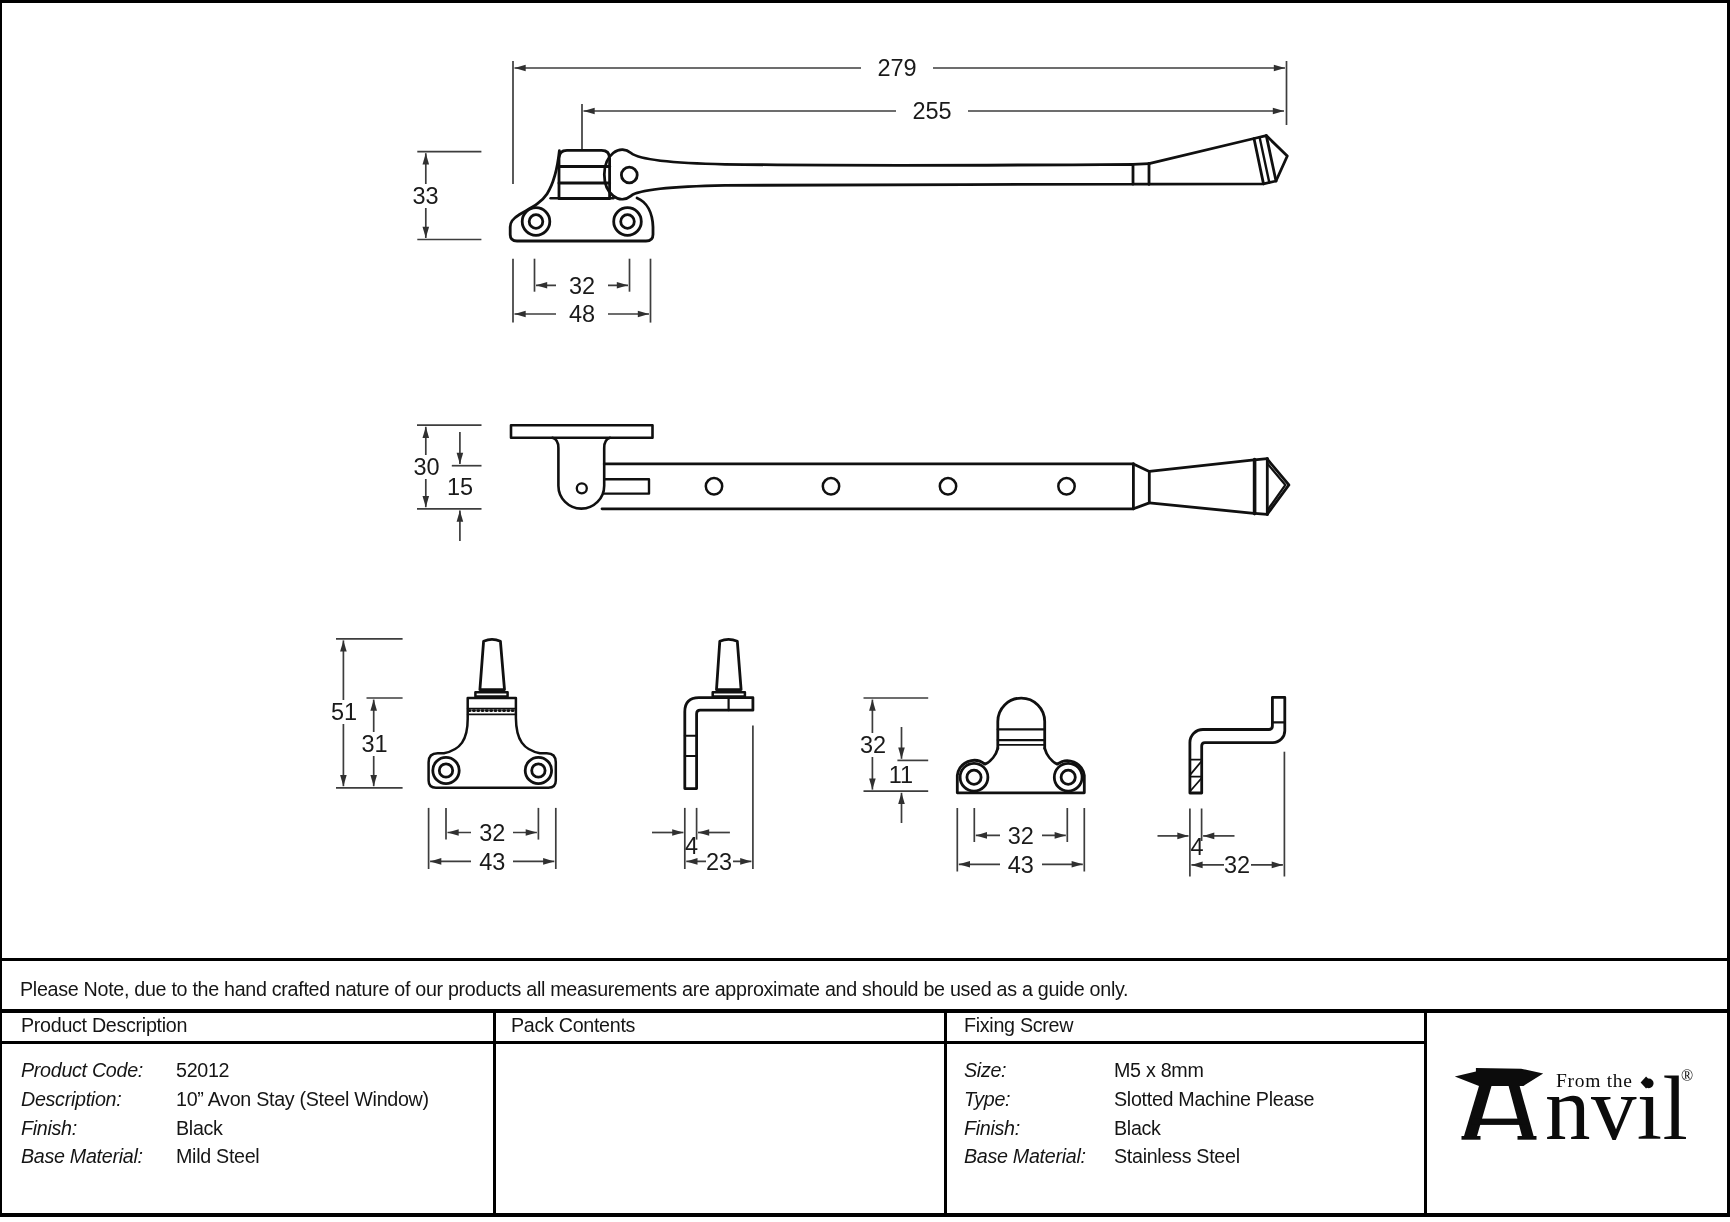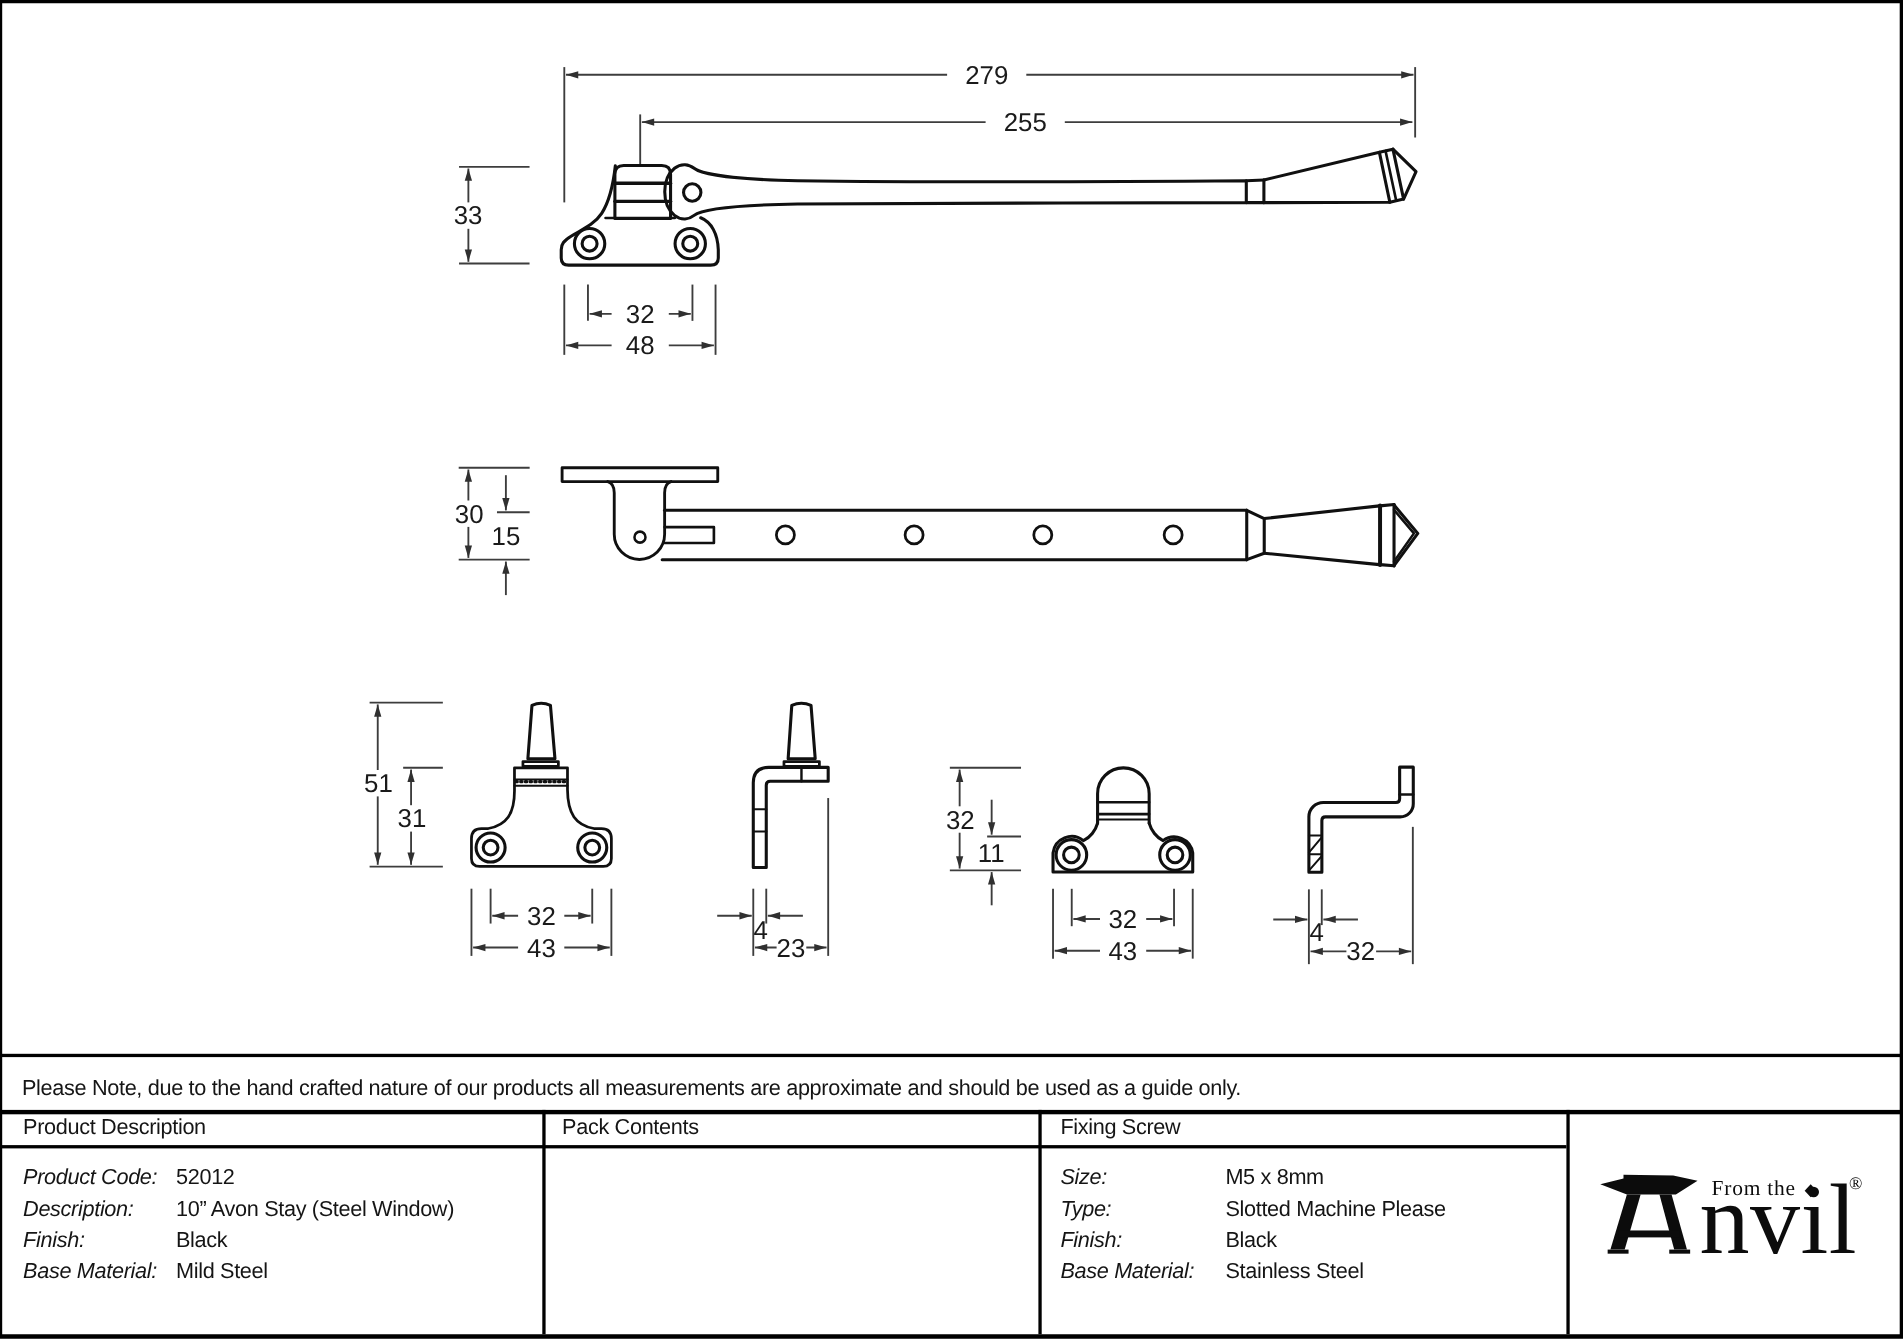--- a/index.html
+++ b/index.html
@@ -28,21 +28,21 @@
   <div class="t" style="left:20px;top:975px;">Please Note, due to the hand crafted nature of our products all measurements are approximate and should be used as a guide only.</div>
 
   <div class="t" style="left:21px;top:1010.8px;">Product Description</div>
   <div class="t" style="left:483px;top:1010.8px;margin-left:28px;">Pack Contents</div>
   <div class="t" style="left:964px;top:1010.8px;">Fixing Screw</div>
 
   <div class="t" style="left:21px;top:1056.3px;font-style:italic;">Product Code:
 Description:
 Finish:
 Base Material:</div>
-  <div class="t" style="left:160px;top:1056.3px;">52012
+  <div class="t" style="left:176px;top:1056.3px;">52012
 10” Avon Stay (Steel Window)
 Black
 Mild Steel</div>
 
 
   <div class="t" style="left:964px;top:1056.3px;font-style:italic;">Size:
 Type:
 Finish:
 Base Material:</div>
   <div class="t" style="left:1114px;top:1056.3px;">M5 x 8mm

